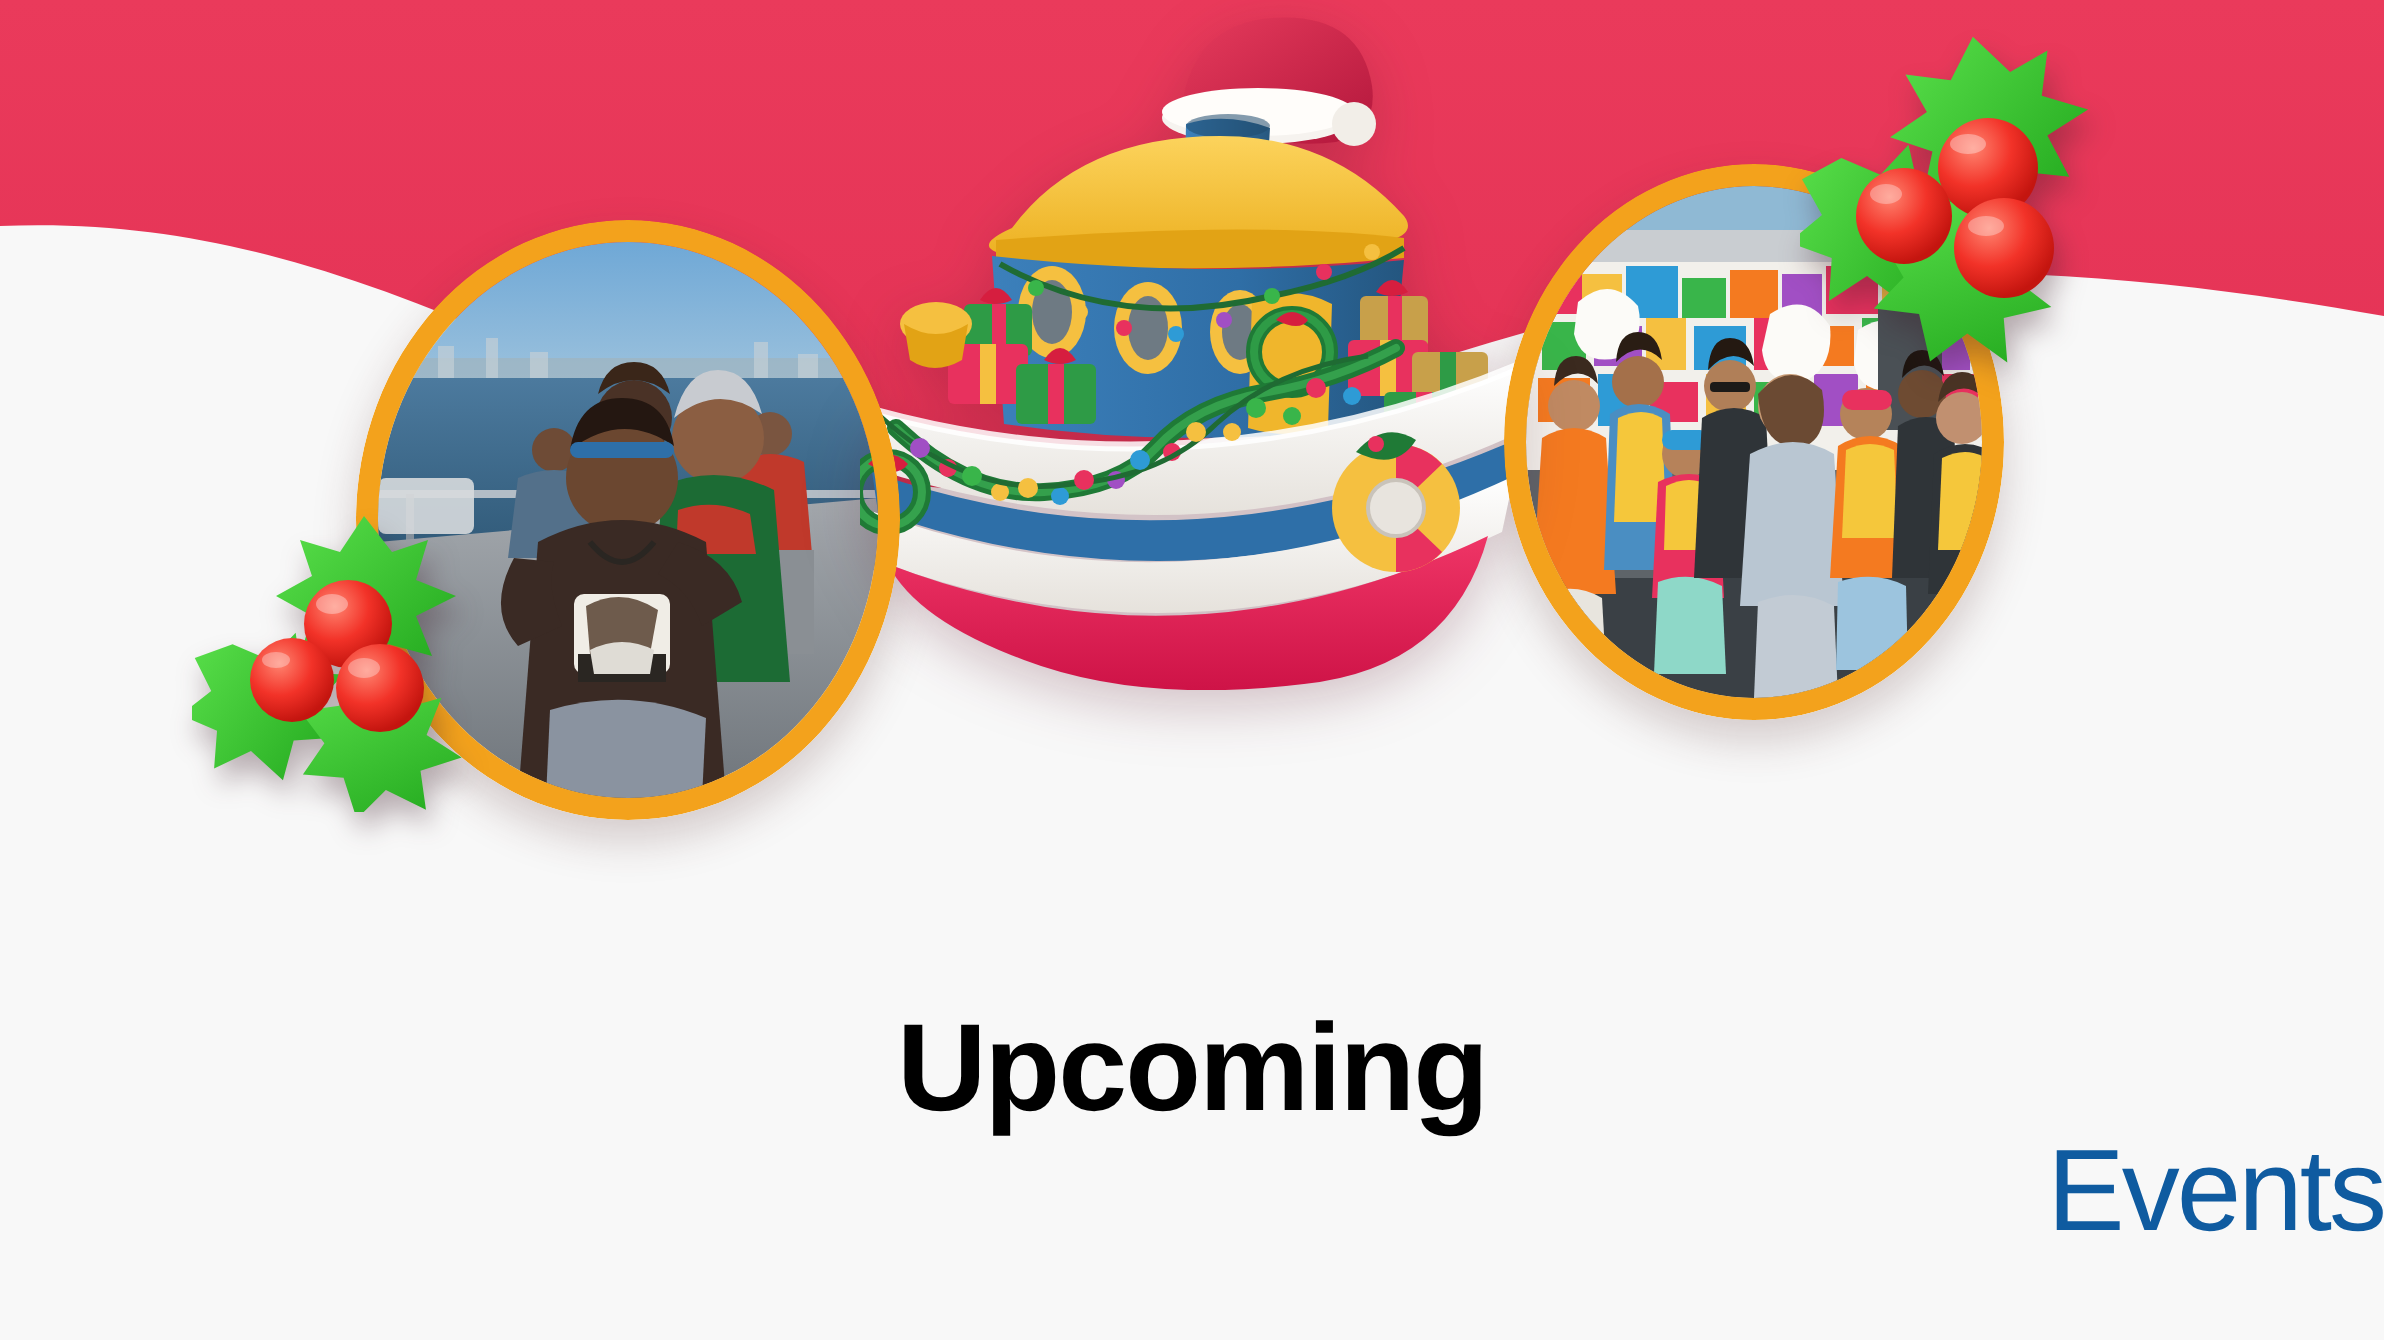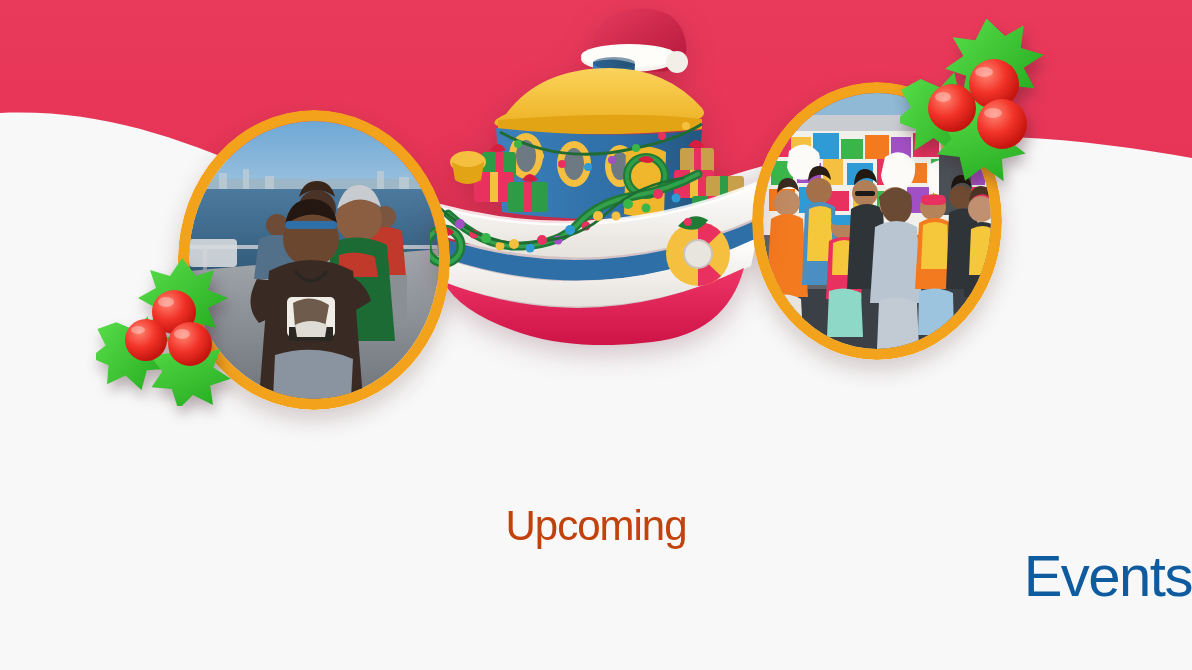--- a/index.html
+++ b/index.html
@@ -89,24 +89,24 @@
     position: absolute;
     left: 0;
     top: 505px;
     width: 1192px;
     text-align: center;
     z-index: 10;
     line-height: .98;
   }
   .heading .line-1 {
     display: block;
-    font-size: 42px;
-    font-weight: 400;
+    font-size: 62px;
+    font-weight: 700;
     letter-spacing: -1px;
-    color: #c2410c;
+    color: #000000;
   }
   .heading .line-2 {
     display: block;
     font-size: 58px;
     font-weight: 400;
     letter-spacing: -1.5px;
     color: #0F5BA0;
     margin-top: 2px;
     text-align: right;
   }

